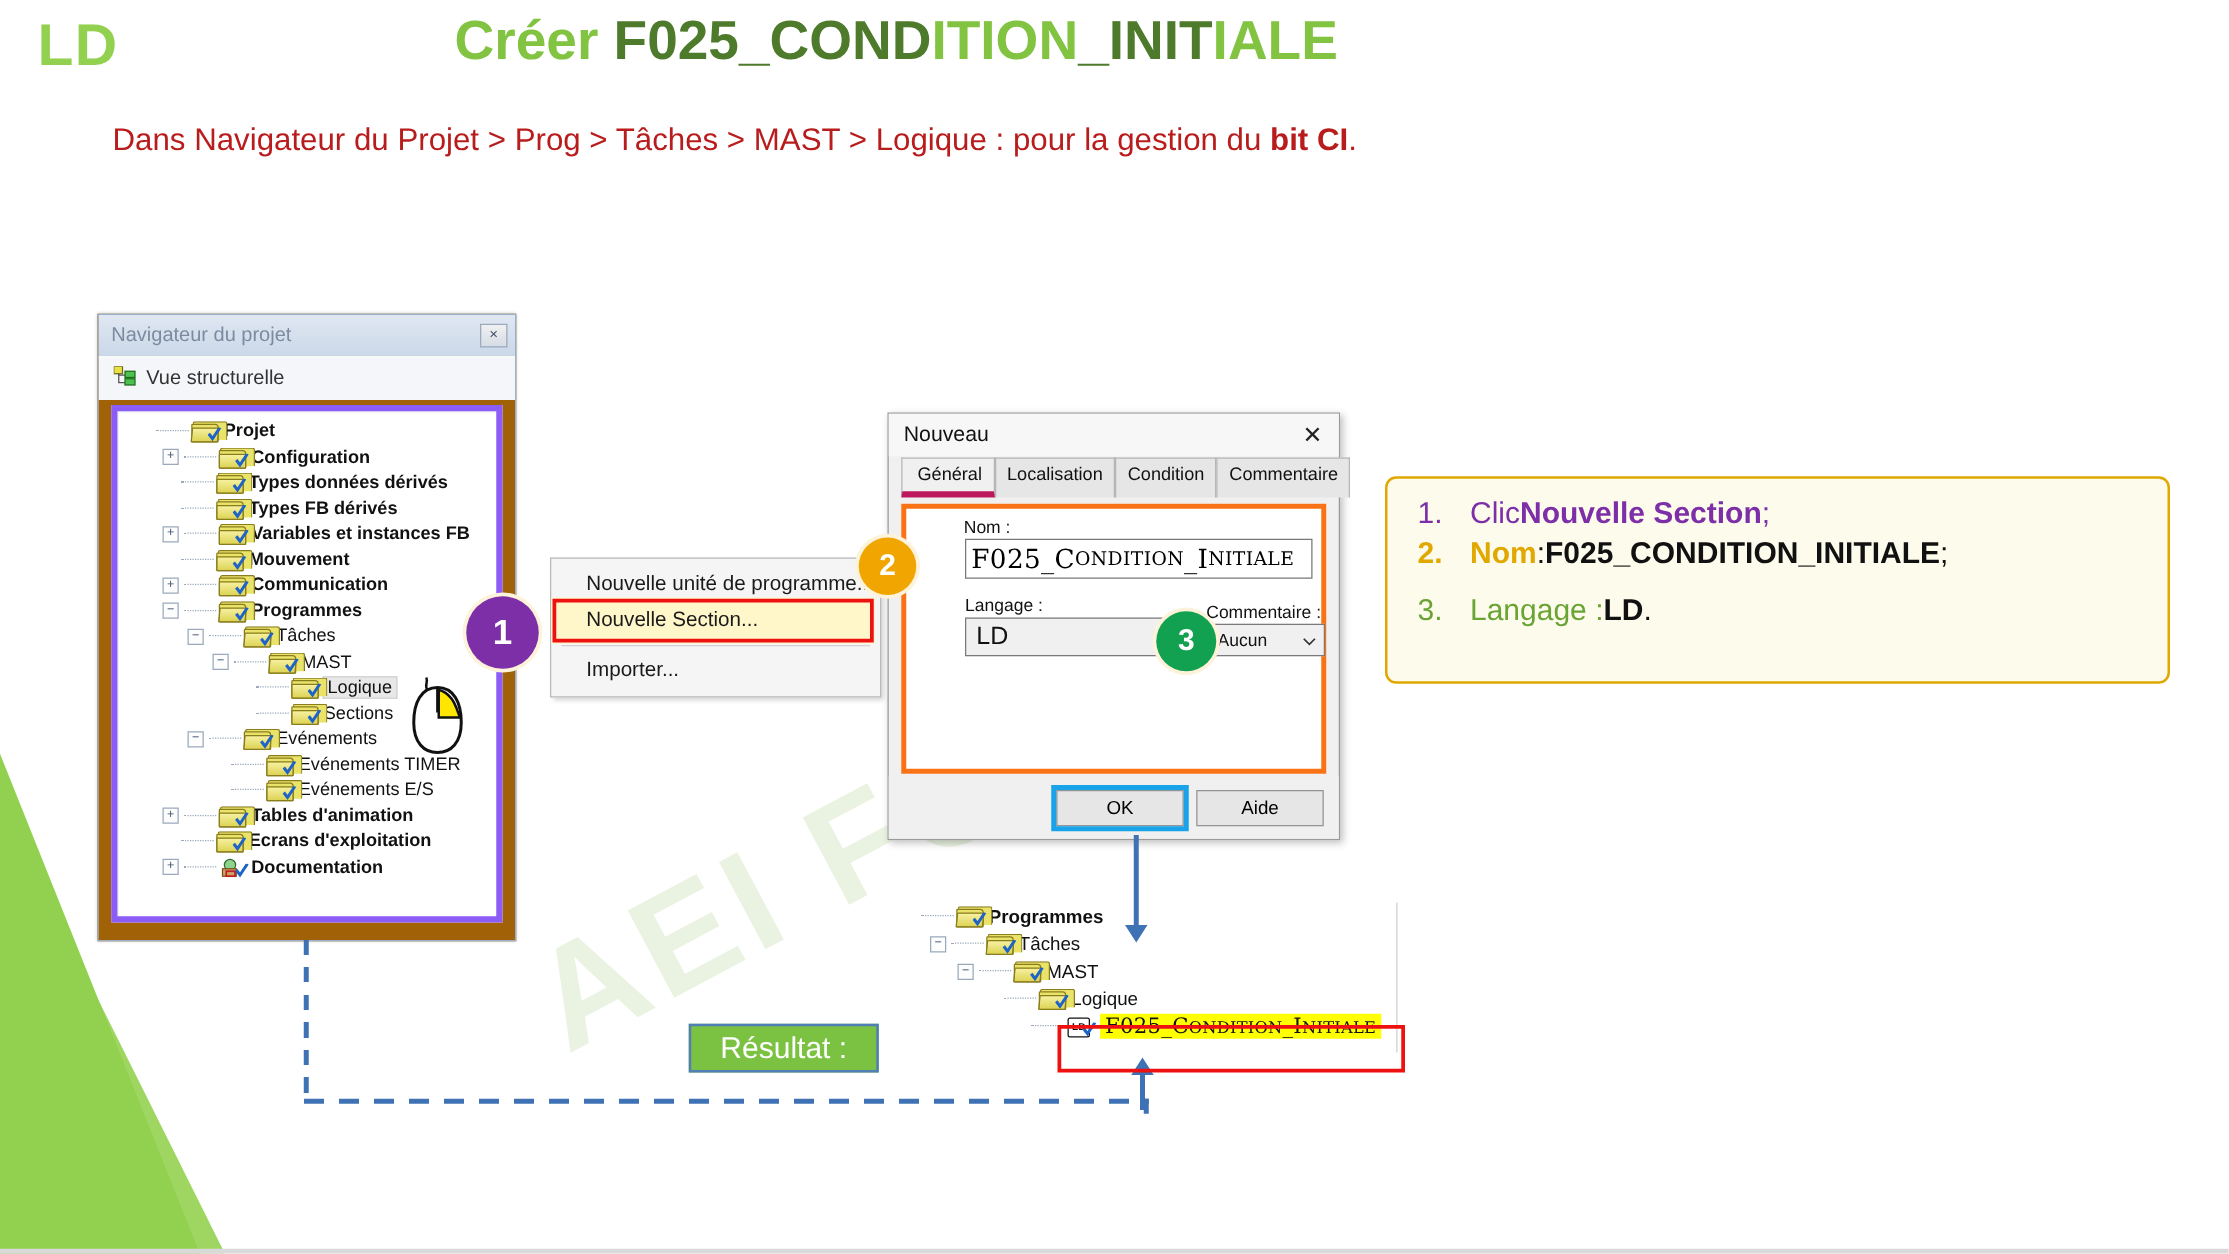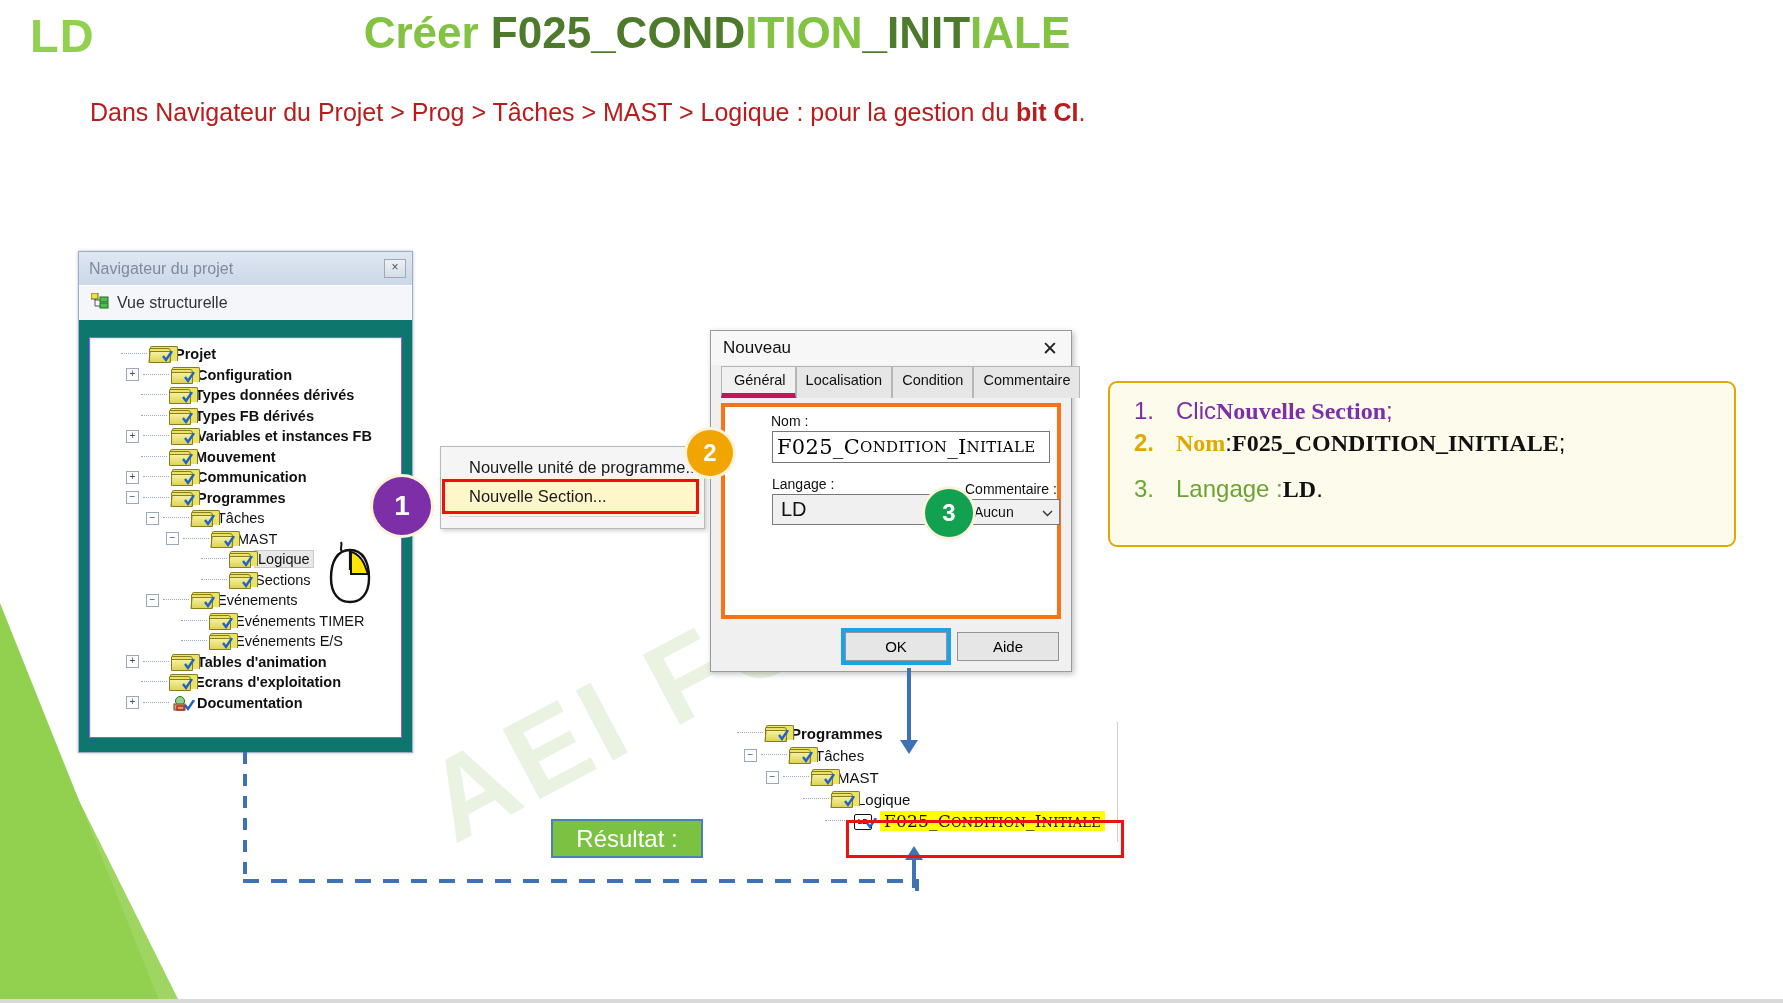--- a/index.html
+++ b/index.html
@@ -19,30 +19,30 @@
   .main-title{position:absolute;left:0;top:10px;width:1434px;text-align:center;font-size:44px;font-weight:700;line-height:1.05;}
   .t-light{color:#82c341;}
   .t-dark{color:#4e7a2c;}
   .subtitle{position:absolute;left:90px;top:98px;font-size:25px;color:#b91c1c;}
   .subtitle b{font-weight:700;}
   
   .watermark{position:absolute;left:400px;top:600px;font-size:115px;font-weight:700;
      color:#eaf3e2;transform:rotate(-28deg);letter-spacing:6px;user-select:none;}
   
   .nav-win{position:absolute;left:78px;top:251px;width:333px;height:500px;
-     background:#0f766e;border:1px solid #9ab0c9;box-shadow:0 0 3px rgba(0,0,0,.25);}
+     background:#a16207;border:1px solid #9ab0c9;box-shadow:0 0 3px rgba(0,0,0,.25);}
   .nav-title{height:33px;display:flex;align-items:center;justify-content:space-between;
      padding:0 6px 0 10px;background:linear-gradient(#dfe7f2,#cbd8e8);color:#7c8ba0;font-size:16px;}
   .nav-close{width:20px;height:17px;background:linear-gradient(#f0f0f0,#d6dde6);
      border:1px solid #9aa9bb;font-size:12px;line-height:15px;text-align:center;color:#44506a;cursor:pointer;}
   .nav-tabbar{height:34px;display:flex;align-items:center;gap:8px;padding-left:12px;
      background:#f4f6fa;border-top:1px solid #ffffff;}
   .nav-tabbar .lbl{font-size:16px;color:#333;}
   .tree-box{position:absolute;left:10px;top:72px;right:10px;bottom:14px;background:#fff;
-     border:1px solid #8b5cf6;box-shadow:inset 1px 1px 0 #e8edf3;overflow:hidden;margin-top:13px;}
+     border:5px solid #8b5cf6;box-shadow:inset 1px 1px 0 #e8edf3;overflow:hidden;}
   .tree{padding:6px 0 0 6px;font-size:14.5px;color:#111;}
   .trow{display:flex;align-items:center;height:20.5px;white-space:nowrap;}
   .trow .lbl{margin-left:5px;}
   .bold .lbl{font-weight:700;}
   .exp{width:11px;height:11px;border:1px solid #9aa9bb;background:#fdfdfd;font-size:10px;
      line-height:9px;text-align:center;color:#3b5070;margin-right:4px;cursor:pointer;}
   .exp.blank{border:none;background:none;}
   .dots{border-top:1px dotted #9aa9bb;width:26px;margin-right:2px;height:1px;}
   .hl-logique{background:#e8e8e8;outline:1px solid #c9c9c9;padding:0 3px;}
   
@@ -101,21 +101,21 @@
      display:flex;align-items:center;justify-content:center;cursor:pointer;}
   .btn.ok{outline:4px solid #19a3e8;}
   
   .card{position:absolute;left:1108px;top:381px;width:624px;height:148px;background:#fdfbec;
      border:2px solid #e0a800;border-radius:9px;padding:14px 0 0 0;}
   .card .line{display:flex;align-items:baseline;font-size:24px;margin:0 0 4px 24px;white-space:nowrap;}
   .num{width:42px;flex:0 0 42px;}
   .n1{color:#7d2fa8;}
   .n2{color:#e0a800;font-weight:700;}
   .n3{color:#6aa434;}
-  .mono{font-family:Liberation Serif, serif;font-weight:700;}
+  .mono{font-family:Liberation Sans, sans-serif;font-weight:700;}
   .purple{color:#7d2fa8;}
   .gold{color:#e0a800;}
   .green-t{color:#6aa434;}
   .blk{color:#111;}
   .sp{height:14px;}
   
   .res-badge{position:absolute;left:551px;top:819px;width:148px;height:35px;background:#7cc242;
      border:2px solid #4f7fb5;display:flex;align-items:center;justify-content:center;
      color:#fff;font-size:24px;}
   .rtree{position:absolute;left:712px;top:722px;font-size:15px;color:#111;}
@@ -417,20 +417,21 @@
     <path d="M14 2 C16 6 12 8 15 12" stroke="#111" stroke-width="2" fill="none"></path>
   </svg>
 </div>
 
 <div class="badge badge1">1</div>
 
 <div class="ctx">
   <div class="item">Nouvelle unité de programme...</div>
   <div class="item hl">Nouvelle Section...</div>
   <div class="sep"></div>
+  <div class="item">Importer...</div>
 </div>
 
 <div class="dlg">
   <div class="dlg-title">
     <span>Nouveau</span>
     <span class="dlg-x">✕</span>
   </div>
   <div class="tabs">
     <div class="tab active">Général</div>
     <div class="tab">Localisation</div>

